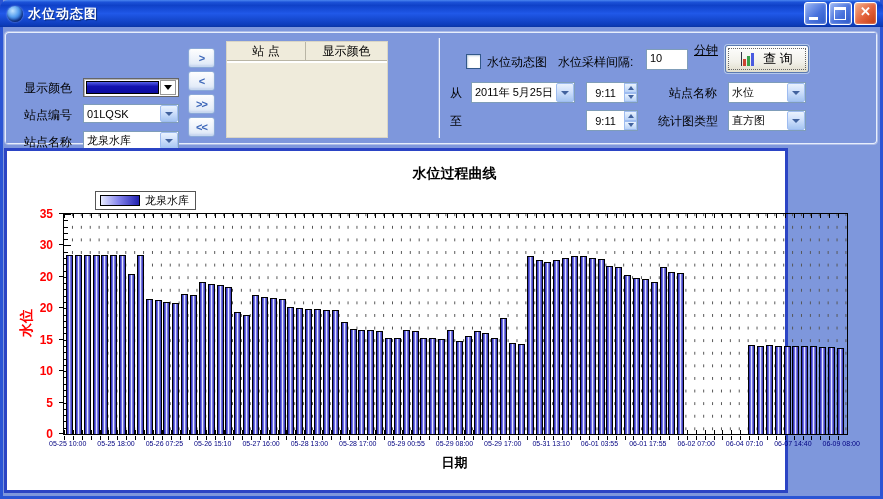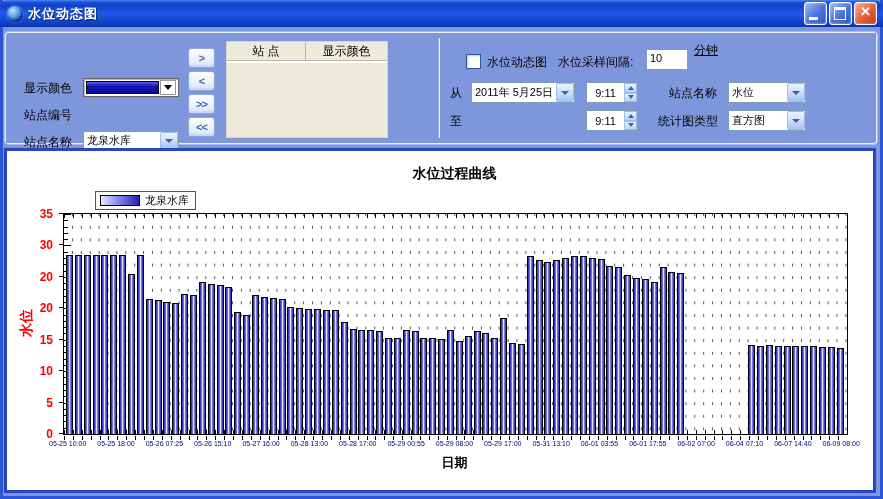--- a/index.html
+++ b/index.html
@@ -46,21 +46,21 @@
       border:1px solid #999; display:flex; align-items:center; justify-content:center; }
   .colorcombo .dropbtn .tri { position:static; width:0; height:0; border-left:4px solid transparent; border-right:4px solid transparent; border-top:5px solid #000; }
 
   .mvbtn { width:25px; height:18px; border:1px solid #8aa8d8; border-radius:3px;
       background:linear-gradient(180deg,#fefefe,#eef3fb 50%,#dce7f6);
       box-shadow: inset 0 -2px 2px #c6d6ef; color:#3c66b8; font-weight:bold; font-size:11px;
       display:flex; align-items:center; justify-content:center; letter-spacing:-1px; }
 
   .listtable { left:221px; top:9px; width:160px; height:95px; background:#efebdb; border:1px solid #d9d5c5; }
   .listtable .hdr { left:0; top:0; width:100%; height:19px; display:flex;
-      border-bottom:1px solid #fff; box-shadow:0 1px 0 #fff, inset 0 -1px 0 #b9b5a5;font-family:Liberation Serif, serif; }
+      border-bottom:1px solid #fff; box-shadow:0 1px 0 #fff, inset 0 -1px 0 #b9b5a5; }
   .listtable .hcell { position:static; flex:none; font-size:12px; text-align:center; line-height:19px; }
   .listtable .hcell.c1 { width:78px; border-right:1px solid #b9b5a5; }
   .listtable .hcell.c2 { width:81px; }
 
   .vdivider { left:433px; top:6px; height:100px; width:0; border-left:1px solid #9db0e0; border-right:1px solid #eef3fd; }
 
   .checkbox { width:13px; height:13px; background:#fff; border:1px solid #33588a;
       box-shadow: inset 1px 1px 2px #b9c9db; }
 
   .textinput { background:#fff; border:1px solid #7f9db9; font-size:11px; padding:2px 3px; box-sizing:border-box; }
@@ -78,21 +78,21 @@
       display:flex; align-items:center; justify-content:center; }
   .querybtn .focus { position:absolute; inset:2px; border:1px dotted #666; display:flex; align-items:center; justify-content:center; gap:5px; }
   .chart-ico { position:static; width:15px; height:14px; display:flex; align-items:flex-end; gap:1px; border-left:1px solid #334; padding-left:1px; }
   .chart-ico i { position:static; width:3px; display:block; }
   .chart-ico .r { height:7px; background:#cc4433; }
   .chart-ico .g { height:10px; background:#3aa04a; }
   .chart-ico .b { height:13px; background:#4a5ae0; }
   .querybtn .qlabel { position:static; font-size:13px; color:#000; }
 
   
-  .chartpanel { position:absolute; left:4px; top:148px; width:872px; height:345px; box-sizing:border-box;
+  .chartpanel { position:absolute; left:4px; top:148px; width:784px; height:345px; box-sizing:border-box;
       border:3px solid #2b44c4; background:#fff; }
   .chartpanel .abs { position:absolute; }
   .c-title { left:56px; top:14px; width:783px; text-align:center; font-size:14px; font-weight:bold; color:#000; }
   .legend { left:88px; top:40px; height:17px; border:1px solid #555; background:#fff;
       display:flex; align-items:center; padding:0 6px 0 4px; gap:5px; }
   .legend .sw { position:static; width:38px; height:9px; border:1px solid #000;
       background:linear-gradient(90deg,#e8ecff,#8888ee 45%,#2020b0); }
   .legend .lt { position:static; font-size:11px; color:#000; white-space:nowrap; }
   .ylab { left:-10px; top:163px; width:60px; text-align:center; transform:rotate(-90deg);
       color:#ff0000; font-weight:bold; font-size:14px; }
@@ -150,20 +150,26 @@
 
     <span class="lbl" style="left:19px; top:48px;">显示颜色</span>
     <div class="colorcombo" style="left:78px; top:46px; width:96px; height:19px;">
       <span class="swatch"></span>
       <span class="dropbtn">
           <span class="tri"></span>
         </span>
     </div>
 
     <span class="lbl" style="left:19px; top:75px;">站点编号</span>
+    <div class="combo" style="left:78px; top:72px; width:96px; height:19px;">
+      <span class="val">01LQSK</span>
+      <span class="arrowbtn">
+          <span class="chev"></span>
+        </span>
+    </div>
 
     <span class="lbl" style="left:19px; top:102px;">站点名称</span>
     <div class="combo" style="left:78px; top:99px; width:96px; height:19px;">
       <span class="val">龙泉水库</span>
       <span class="arrowbtn">
           <span class="chev"></span>
         </span>
     </div>
 
     <div class="mvbtn" style="left:183px; top:16px;">&gt;</div>
@@ -180,20 +186,30 @@
 
     <span class="vdivider"></span>
 
     <span class="checkbox" style="left:461px; top:22px;"></span>
     <span class="lbl" style="left:482px; top:22px;">水位动态图</span>
 
     <span class="lbl" style="left:553px; top:22px;">水位采样间隔:</span>
     <span class="textinput" style="left:641px; top:17px; width:42px; height:21px;">10</span>
     <span class="lbl" style="left:689px; top:10px;text-decoration:underline;">分钟</span>
 
+    <div class="querybtn">
+      <span class="focus">
+        <span class="chart-ico">
+            <i class="r"></i>
+            <i class="g"></i>
+            <i class="b"></i>
+          </span>
+        <span class="qlabel">查  询</span>
+      </span>
+    </div>
 
     <span class="lbl" style="left:445px; top:53px;">从</span>
     <div class="combo" style="left:466px; top:50px; width:104px; height:21px;">
       <span class="val">2011年 5月25日</span>
       <span class="arrowbtn">
           <span class="chev"></span>
         </span>
     </div>
     <div class="spinfield" style="left:581px; top:50px; width:52px; height:21px;">
       <span class="val">9:11</span>

